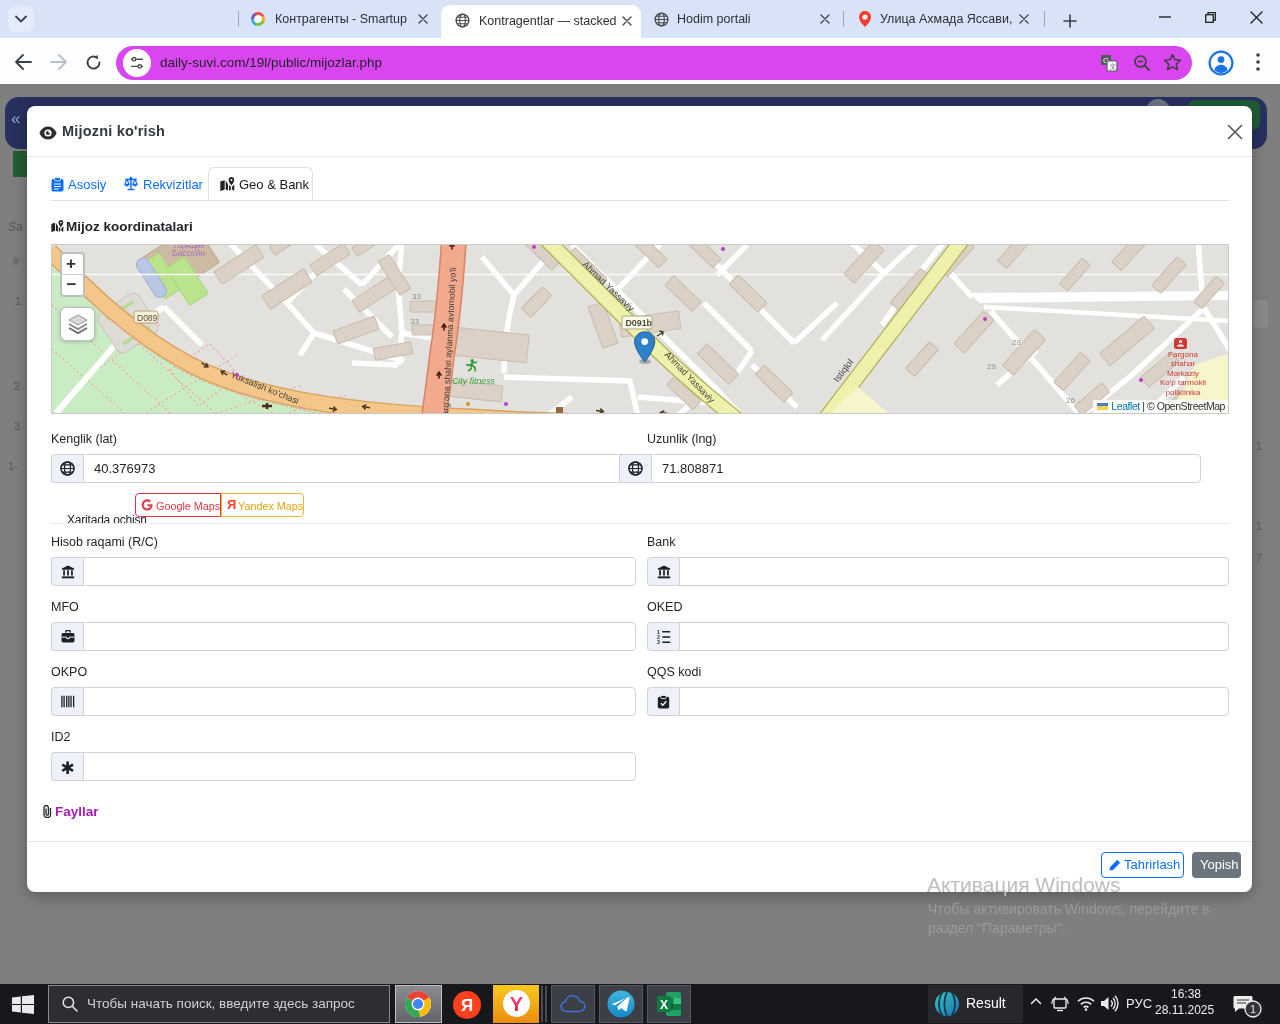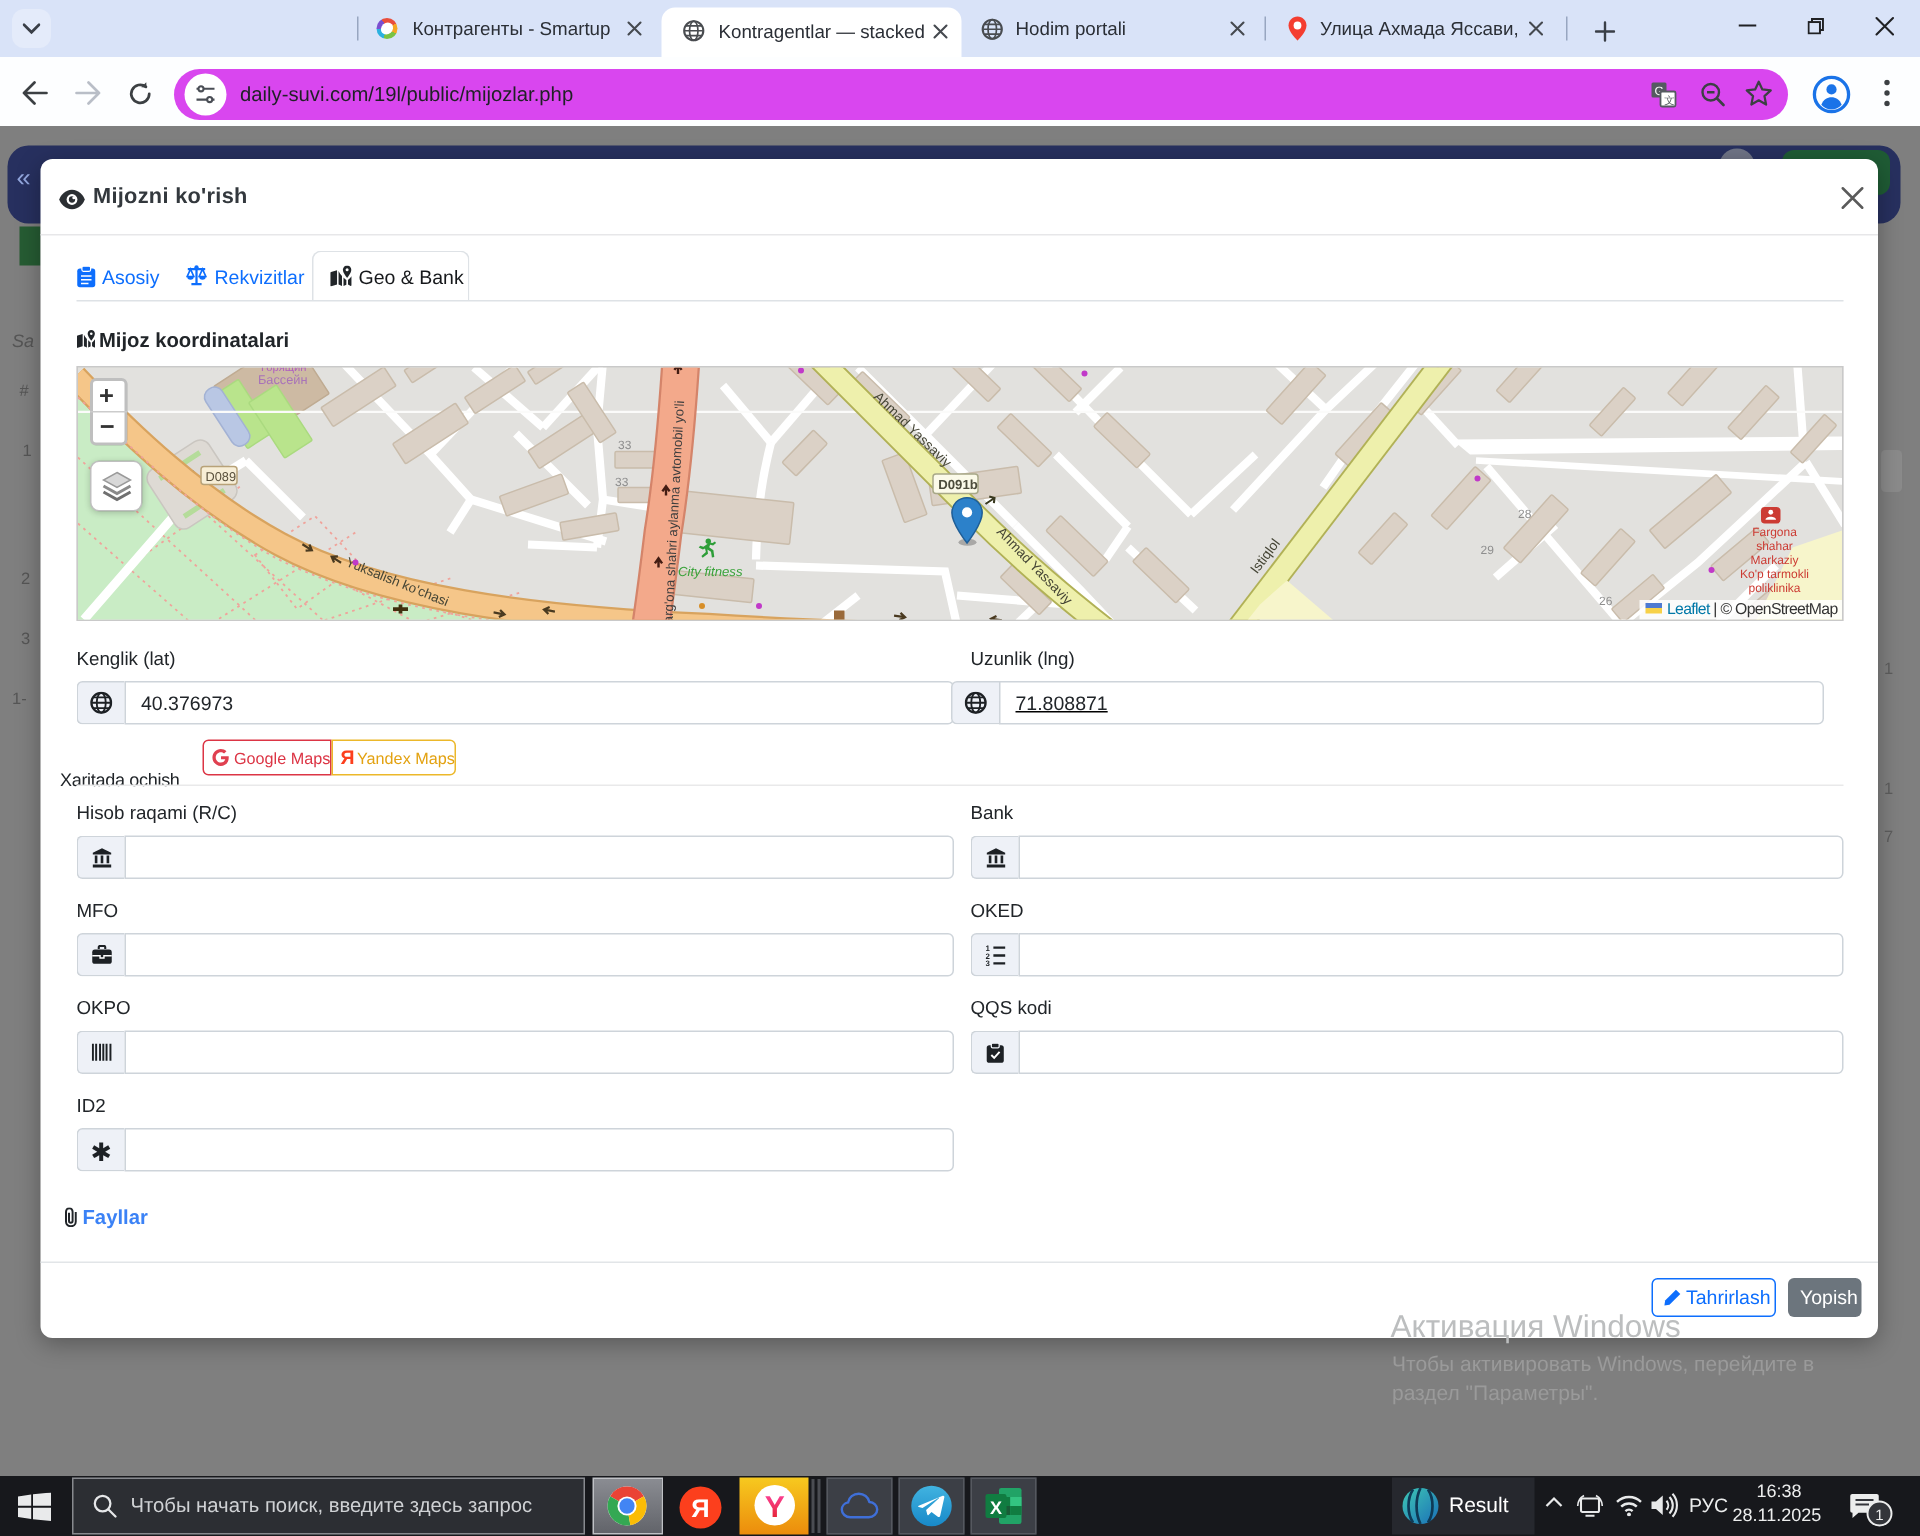--- a/index.html
+++ b/index.html
@@ -398,32 +398,32 @@
     <div class="igroup" style="left:24px;top:348px;width:585px;">
       <div class="iaddon">
           <svg width="15" height="15" viewBox="0 0 16 16">
             <circle cx="8" cy="8" r="7" fill="none" stroke="#1d2125" stroke-width="1.6"></circle>
             <ellipse cx="8" cy="8" rx="3.2" ry="7" fill="none" stroke="#1d2125" stroke-width="1.3"></ellipse>
             <path d="M1 8 h14 M2 4.2 h12 M2 11.8 h12" stroke="#1d2125" stroke-width="1.3"></path>
           </svg>
         </div>
       <div class="ifield">40.376973</div>
     </div>
-    <div class="igroup" style="left:607px;top:348px;width:582px;text-decoration:underline;">
+    <div class="igroup" style="left:592px;top:348px;width:582px;">
       <div class="iaddon">
           <svg width="15" height="15" viewBox="0 0 16 16">
             <circle cx="8" cy="8" r="7" fill="none" stroke="#1d2125" stroke-width="1.6"></circle>
             <ellipse cx="8" cy="8" rx="3.2" ry="7" fill="none" stroke="#1d2125" stroke-width="1.3"></ellipse>
             <path d="M1 8 h14 M2 4.2 h12 M2 11.8 h12" stroke="#1d2125" stroke-width="1.3"></path>
           </svg>
         </div>
       <div class="ifield">71.808871</div>
     </div>
 
-    <div class="mlabel" style="left:13px;top:391px;font-size:12px;letter-spacing:-0.2px;margin-top:16px;">Xaritada ochish</div>
+    <div class="mlabel" style="left:40px;top:391px;font-size:12px;letter-spacing:-0.2px;margin-top:16px;">Xaritada ochish</div>
     <div class="abs" style="left:108px;top:387px;width:86px;height:24px;border:1px solid #dc3545;border-radius:4px 0 0 4px;background:#fff;"></div>
     <svg class="abs" style="left:114px;top:392px;" width="13" height="13" viewBox="0 0 14 14">
         <path d="M13 7 L7.2 7 L7.2 9.3 L10.4 9.3 C10 10.8 8.7 11.8 7 11.8 C4.9 11.8 3.2 10 3.2 7.9 C3.2 5.8 4.9 4 7 4 C8 4 8.8 4.3 9.5 5 L11.3 3.2 C10.2 2.1 8.7 1.5 7 1.5 C3.5 1.5 0.7 4.4 0.7 7.9 C0.7 11.4 3.5 14.3 7 14.3 C10.5 14.3 13 11.8 13 8.3 Z" fill="#e04050" transform="scale(0.95)"></path>
       </svg>
     <div class="abs" style="left:129px;top:394px;font-size:10.8px;color:#dc3545;">Google Maps</div>
     <div class="abs" style="left:194px;top:387px;width:83px;height:24px;border:1px solid #ecb82a;border-radius:0 4px 4px 0;background:#fff;"></div>
     <div class="abs" style="left:200px;top:391px;font-size:13px;font-weight:bold;color:#fc3f1d;">Я</div>
     <div class="abs" style="left:211px;top:394px;font-size:10.8px;color:#e3a211;">Yandex Maps</div>
 
     <div class="abs" style="left:24px;top:416.5px;width:1178px;height:1px;background:#e9e9ea;"></div>
@@ -500,21 +500,21 @@
     <div class="igroup" style="left:24px;top:646px;width:585px;">
       <div class="iaddon">
           <span style="font-size:17px;color:#1d2125;margin-top:4px;">✱</span>
         </div>
       <div class="ifield"></div>
     </div>
 
     <svg class="abs" style="left:13px;top:699px;" width="12" height="13" viewBox="0 0 12 13">
         <path d="M10.5 3 V9.5 C10.5 11.4 9 12.5 7.2 12.5 C5.4 12.5 4 11.4 4 9.5 V2.8 C4 1.5 5 0.5 6.2 0.5 C7.4 0.5 8.4 1.5 8.4 2.8 V9 C8.4 9.7 7.9 10.2 7.2 10.2 C6.5 10.2 6 9.7 6 9 V3.5" fill="none" stroke="#212529" stroke-width="1.3"></path>
       </svg>
-    <div class="abs" style="left:28px;top:698px;font-size:13.5px;font-weight:bold;color:#3b82f6;">Fayllar</div>
+    <div class="abs" style="left:28px;top:698px;font-size:13.5px;font-weight:bold;color:#a21caf;">Fayllar</div>
 
     <div class="abs" style="left:0;top:735px;width:1225px;height:1px;background:#e2e5e8;"></div>
     <div class="abs" style="left:1074px;top:745.5px;width:83px;height:26.5px;border:1px solid #0d6efd;border-radius:4px;background:#fff;"></div>
     <svg class="abs" style="left:1082px;top:752.5px;" width="12" height="12" viewBox="0 0 12 12">
         <path d="M8.3 0.8 L11.2 3.7 L4 10.9 L0.6 11.4 L1.1 8 Z" fill="#0d6efd"></path>
       </svg>
     <div class="abs" style="left:1097px;top:751px;font-size:13px;color:#0d6efd;">Tahrirlash</div>
     <div class="abs" style="left:1165px;top:745.5px;width:49px;height:26.5px;border-radius:4px;background:#6c757d;"></div>
     <div class="abs" style="left:1173px;top:751px;font-size:13px;color:#fff;">Yopish</div>
   </div>

